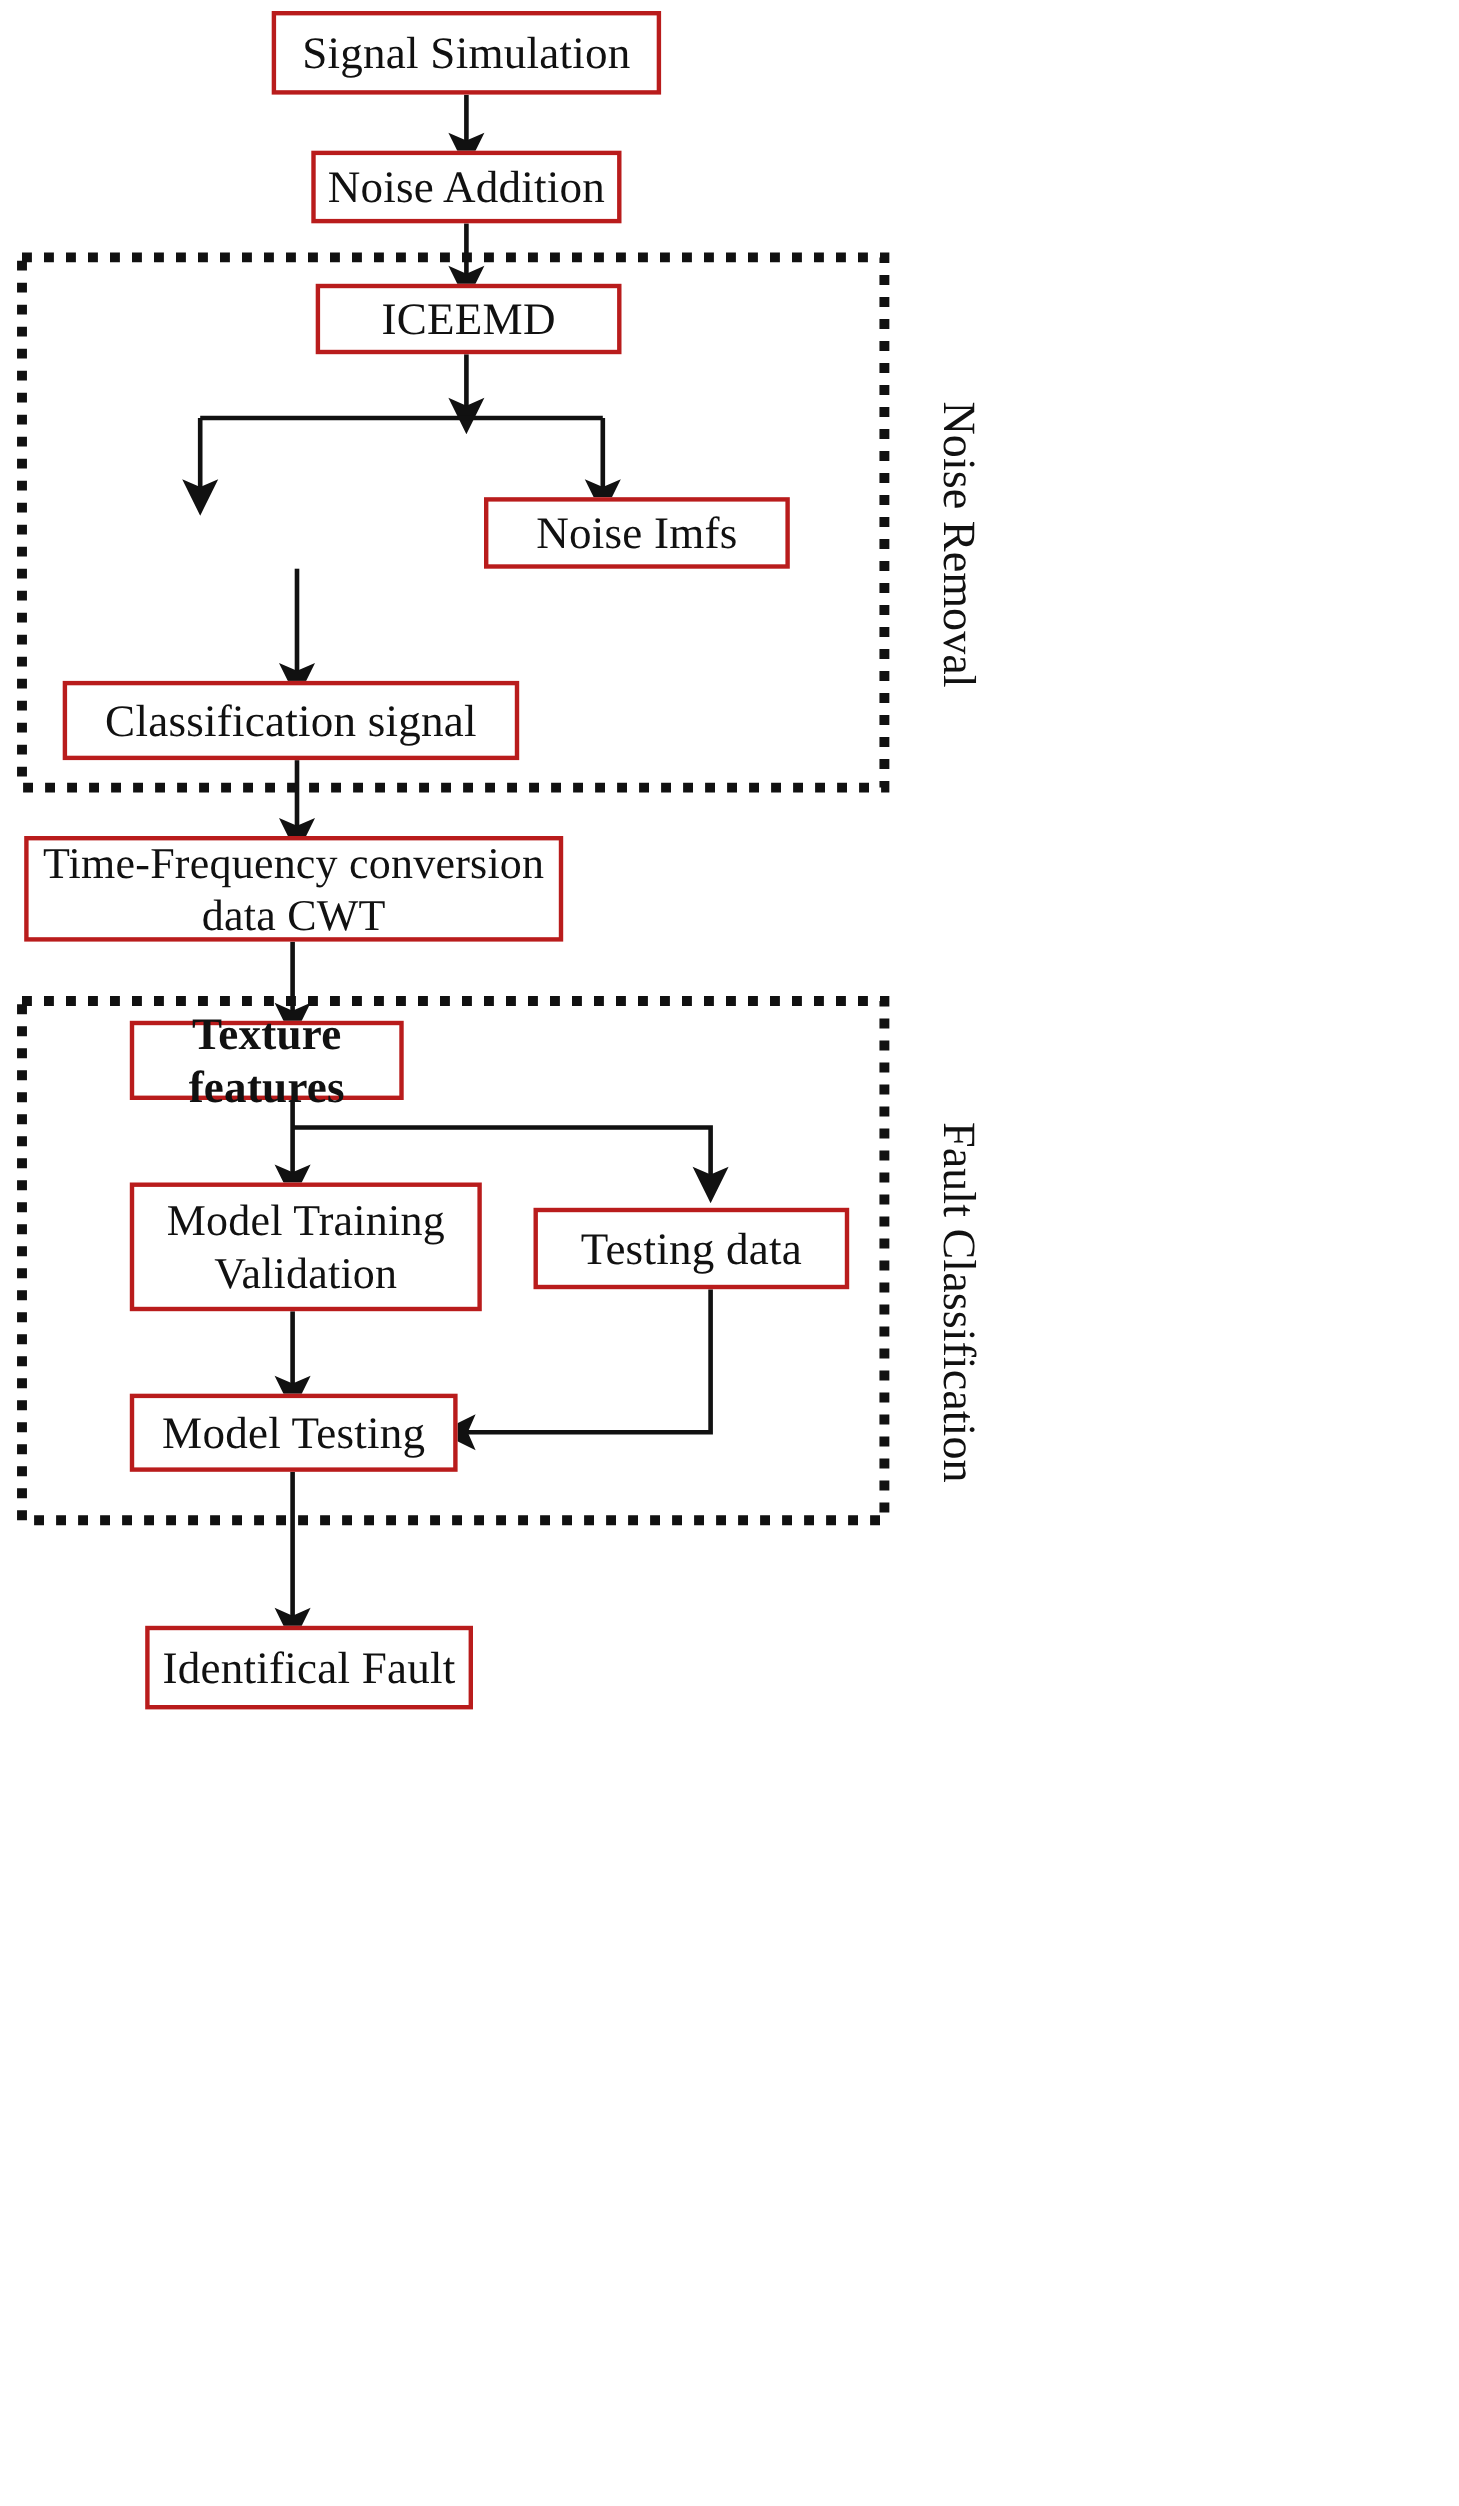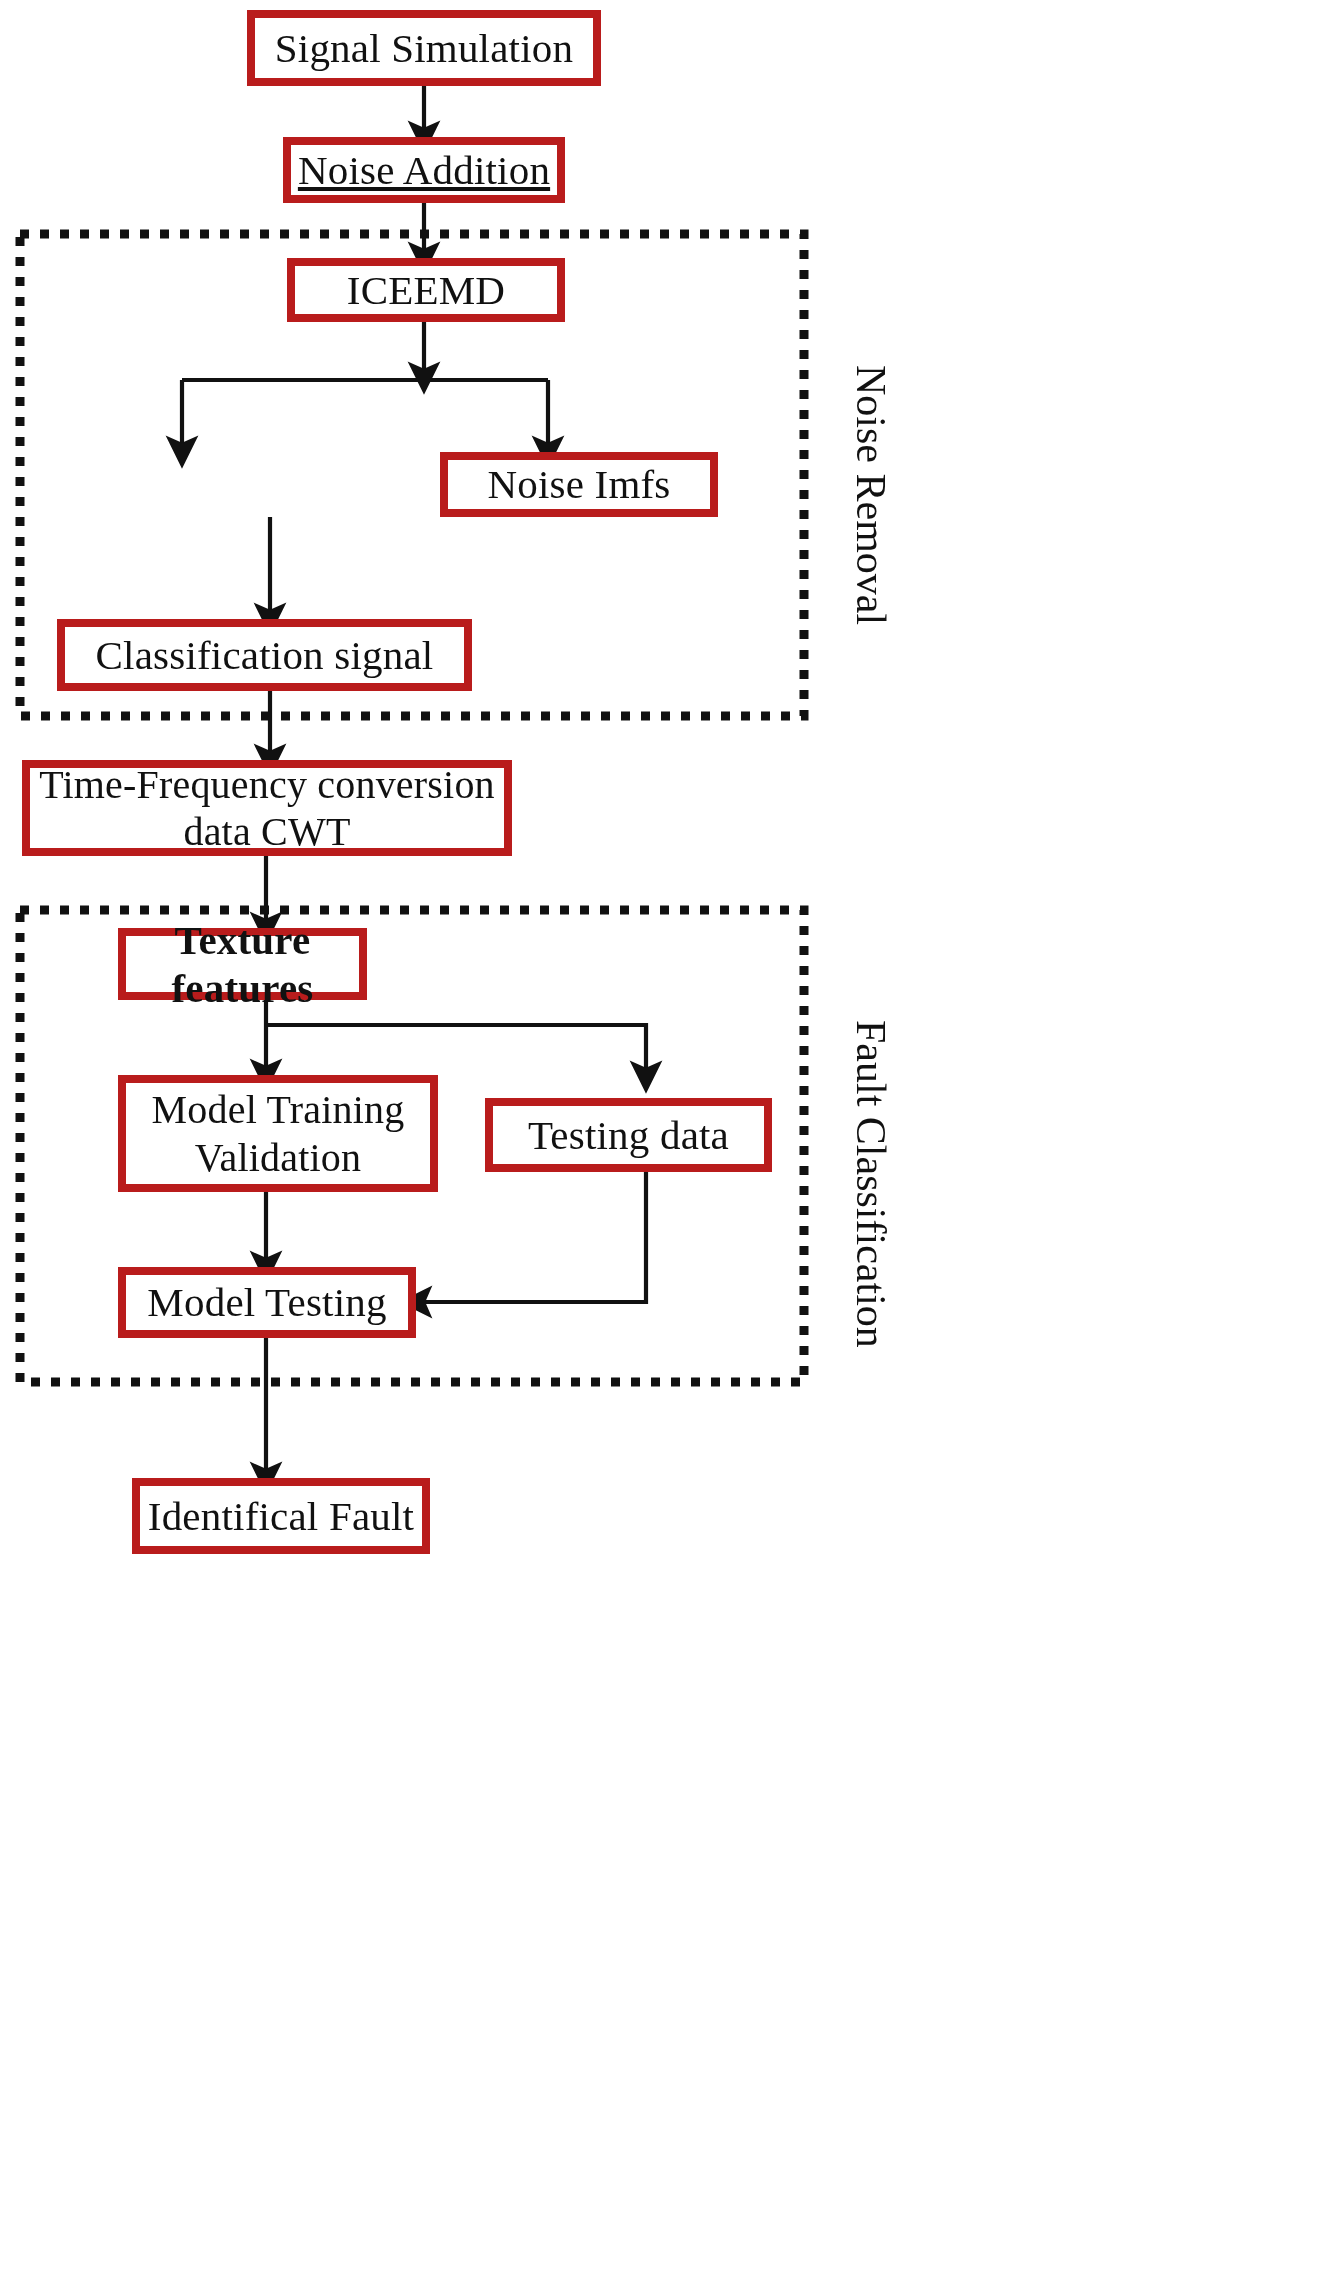--- a/index.html
+++ b/index.html
@@ -18,21 +18,21 @@
   svg.layer {
     position: absolute;
     top: 0;
     left: 0;
     width: 1326px;
     height: 2278px;
   }
   .node {
     position: absolute;
     box-sizing: border-box;
-    border: 8px solid #b91c1c;
+    border: 4px solid #b91c1c;
     background: #ffffff;
     display: flex;
     align-items: center;
     justify-content: flex-start;
     text-align: center;
     color: #111111;
     font-family: "Liberation Serif", "DejaVu Serif", serif;
     font-size: 41px;
     line-height: 1.18;
     letter-spacing: 0.2px;
@@ -90,21 +90,21 @@
     </g>
 
     <rect x="20" y="234" width="784" height="482" fill="none" stroke="#111111" stroke-width="9" stroke-dasharray="9 11" stroke-linecap="butt"></rect>
     <rect x="20" y="910" width="784" height="472" fill="none" stroke="#111111" stroke-width="9" stroke-dasharray="9 11" stroke-linecap="butt"></rect>
   </svg>
 
   <div class="node" style="left:247px; top:10px; width:354px; height:76px;">
     <span class="lbl">Signal Simulation</span>
   </div>
 
-  <div class="node" style="left:283px; top:137px; width:282px; height:66px;text-decoration:underline;">
+  <div class="node" style="left:283px; top:137px; width:282px; height:66px;">
     <span class="lbl">Noise Addition</span>
   </div>
 
   <div class="node" style="left:287px; top:258px; width:278px; height:64px;">
     <span class="lbl">ICEEMD</span>
   </div>
 
 
   <div class="node" style="left:440px; top:452px; width:278px; height:65px;">
     <span class="lbl">Noise Imfs</span>

